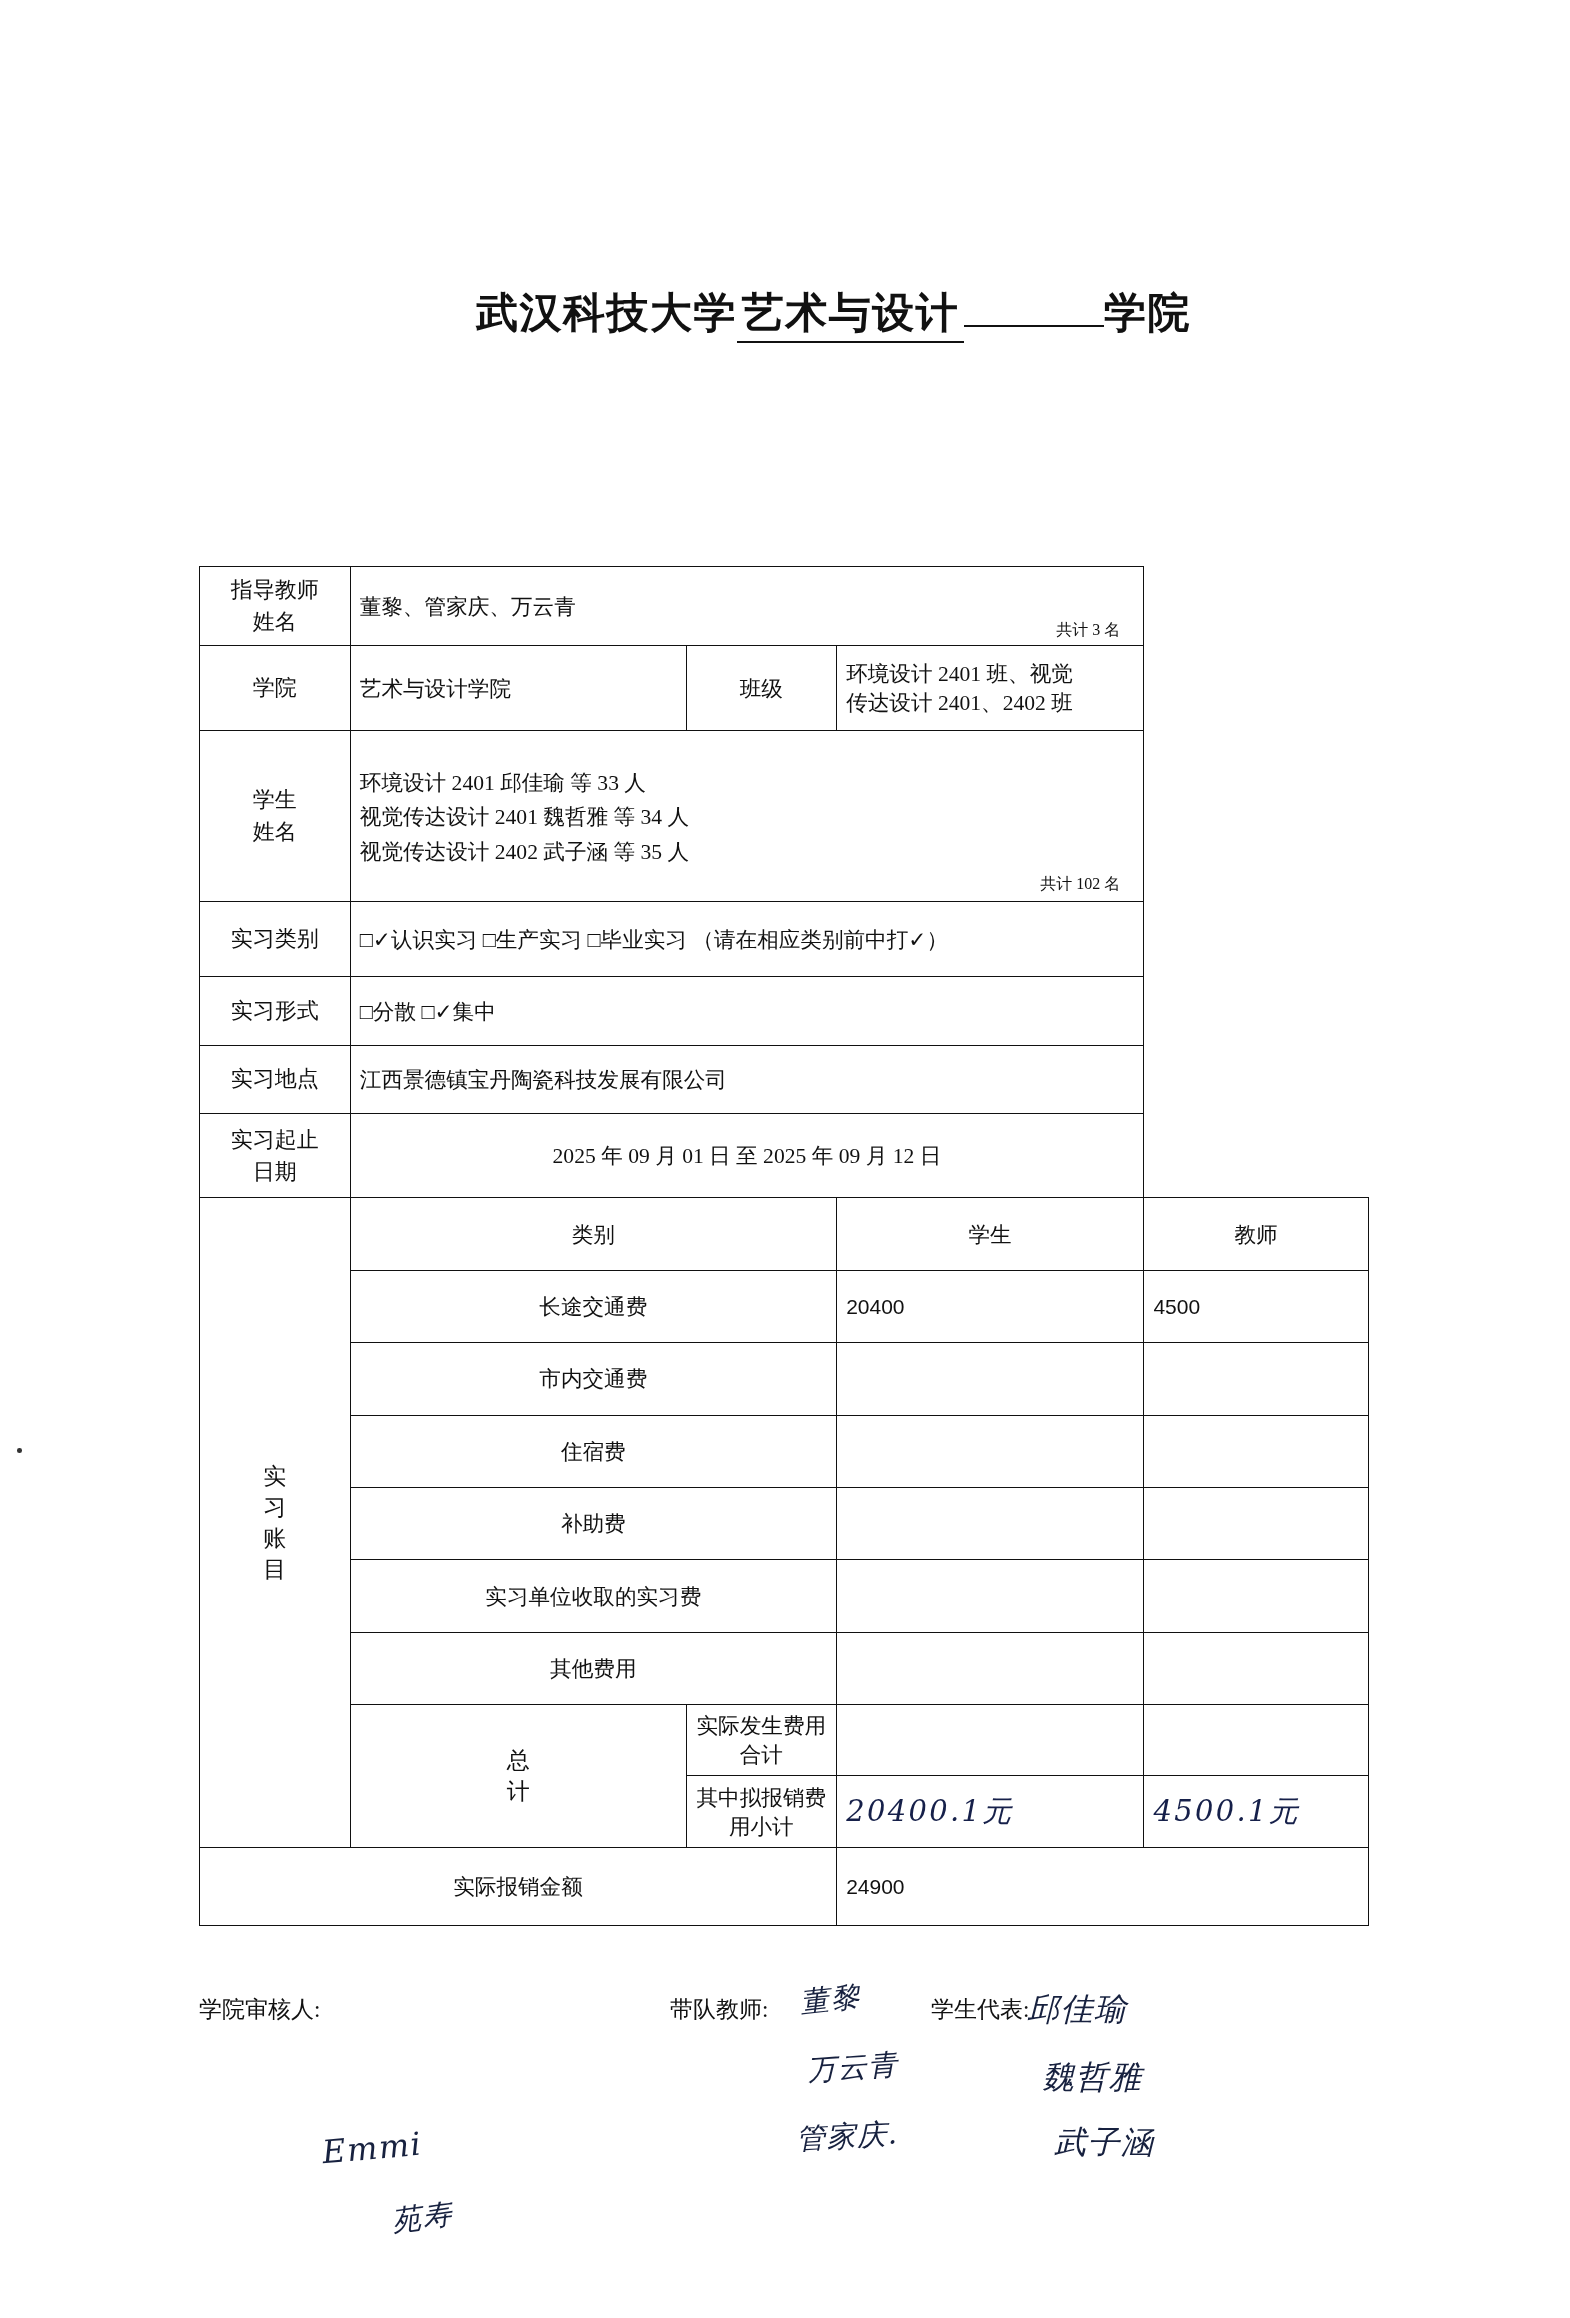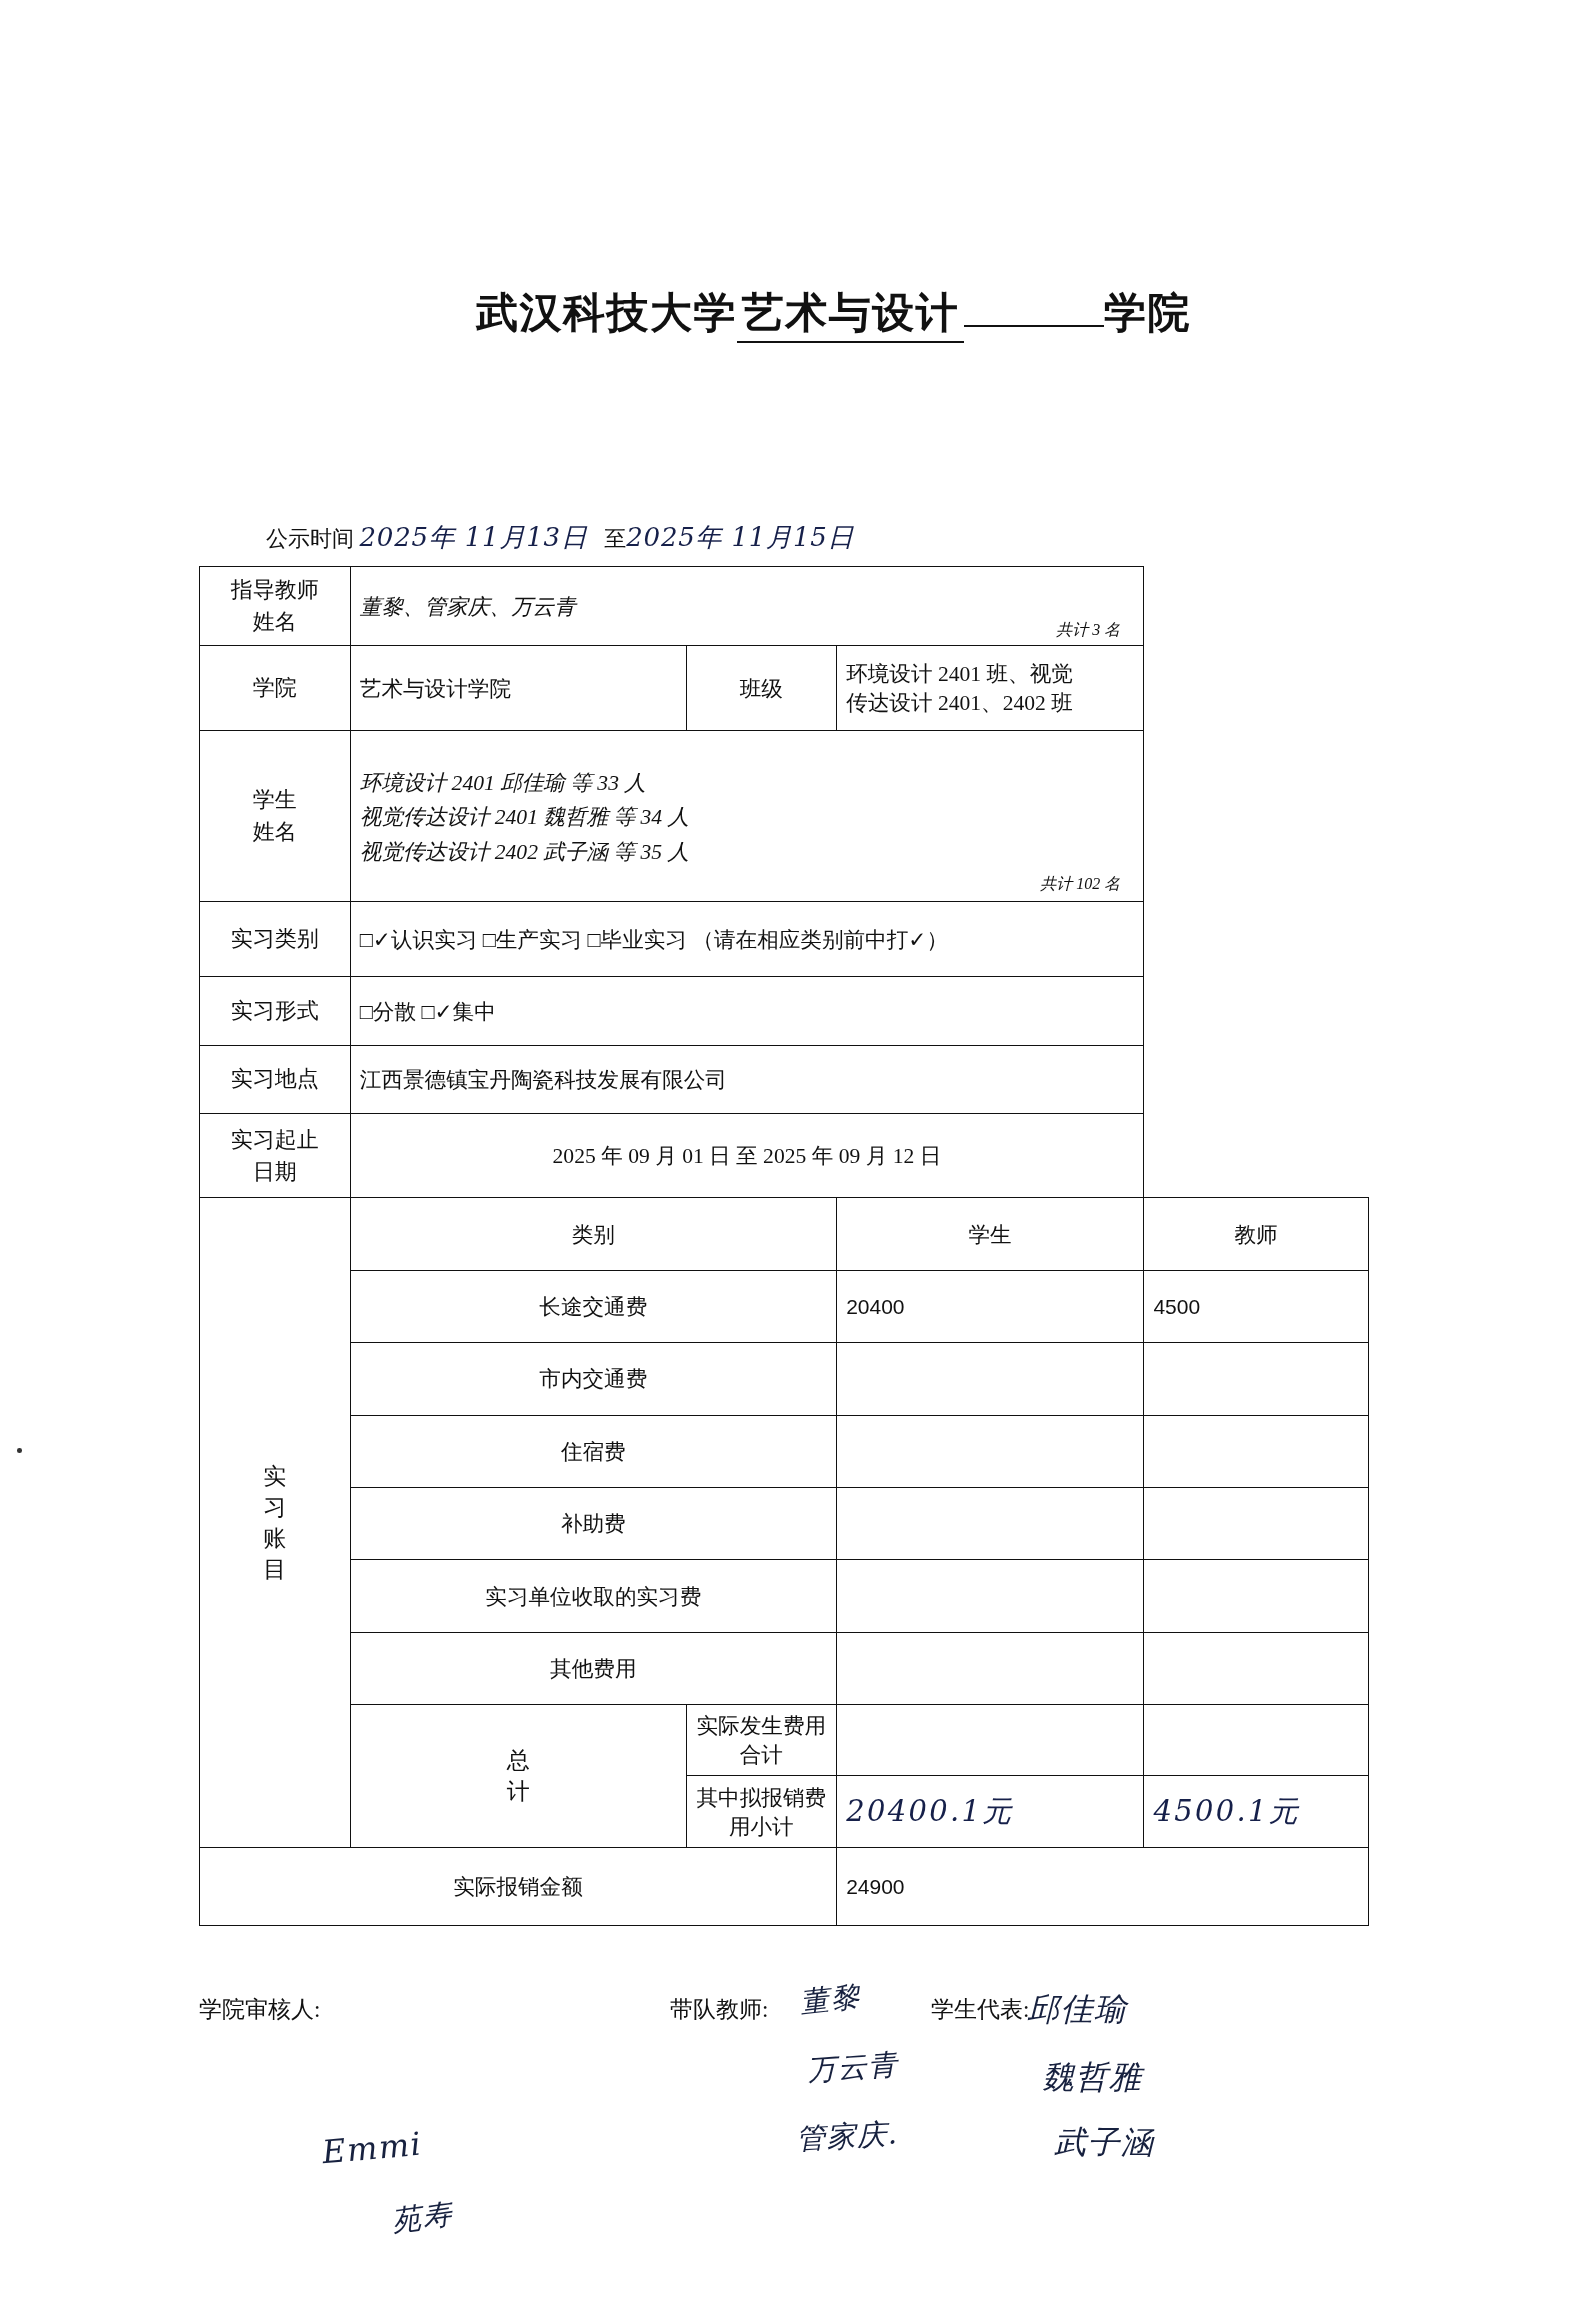--- a/index.html
+++ b/index.html
@@ -83,21 +83,21 @@
     vertical-align: middle;
   }
   .lbl {
     text-align: center;
     width: 162px;
     font-size: 22px;
     line-height: 1.45;
   }
   .cell-left { text-align: left; padding-left: 17px; }
   .cell-center { text-align: center; }
-  .rel { position: relative; font-style: italic; }
+  .rel { position: relative; }
   .right-note {
     position: absolute;
     right: 23px;
     bottom: 4.6px;
     font-size: 16px;
     margin-top: 28px;
   }
   .mline { line-height: 1.6; }
 
   .vert-label {
@@ -150,25 +150,20 @@
 
 <div class="page">
 
   <div class="dot-left"></div>
 
   <div class="title-line">
     <span>武汉科技大学</span><span class="blank">艺术与设计</span><span class="blank empty"></span><span>学院</span>
   </div>
 
 
-  <div class="notice-row">
-    <span>公示时间</span>
-    <span class="hand">2025年 11月13日</span>
-    &nbsp;&nbsp;<span>至</span><span class="hand">2025年 11月15日</span>
-  </div>
 
   <table class="form">
 
     <tbody>
         <tr>
       <td class="lbl">
         <div>指导教师</div>
         <div>姓名</div>
       </td>
       <td class="cell-left rel" colspan="3" style="height:66px;">

